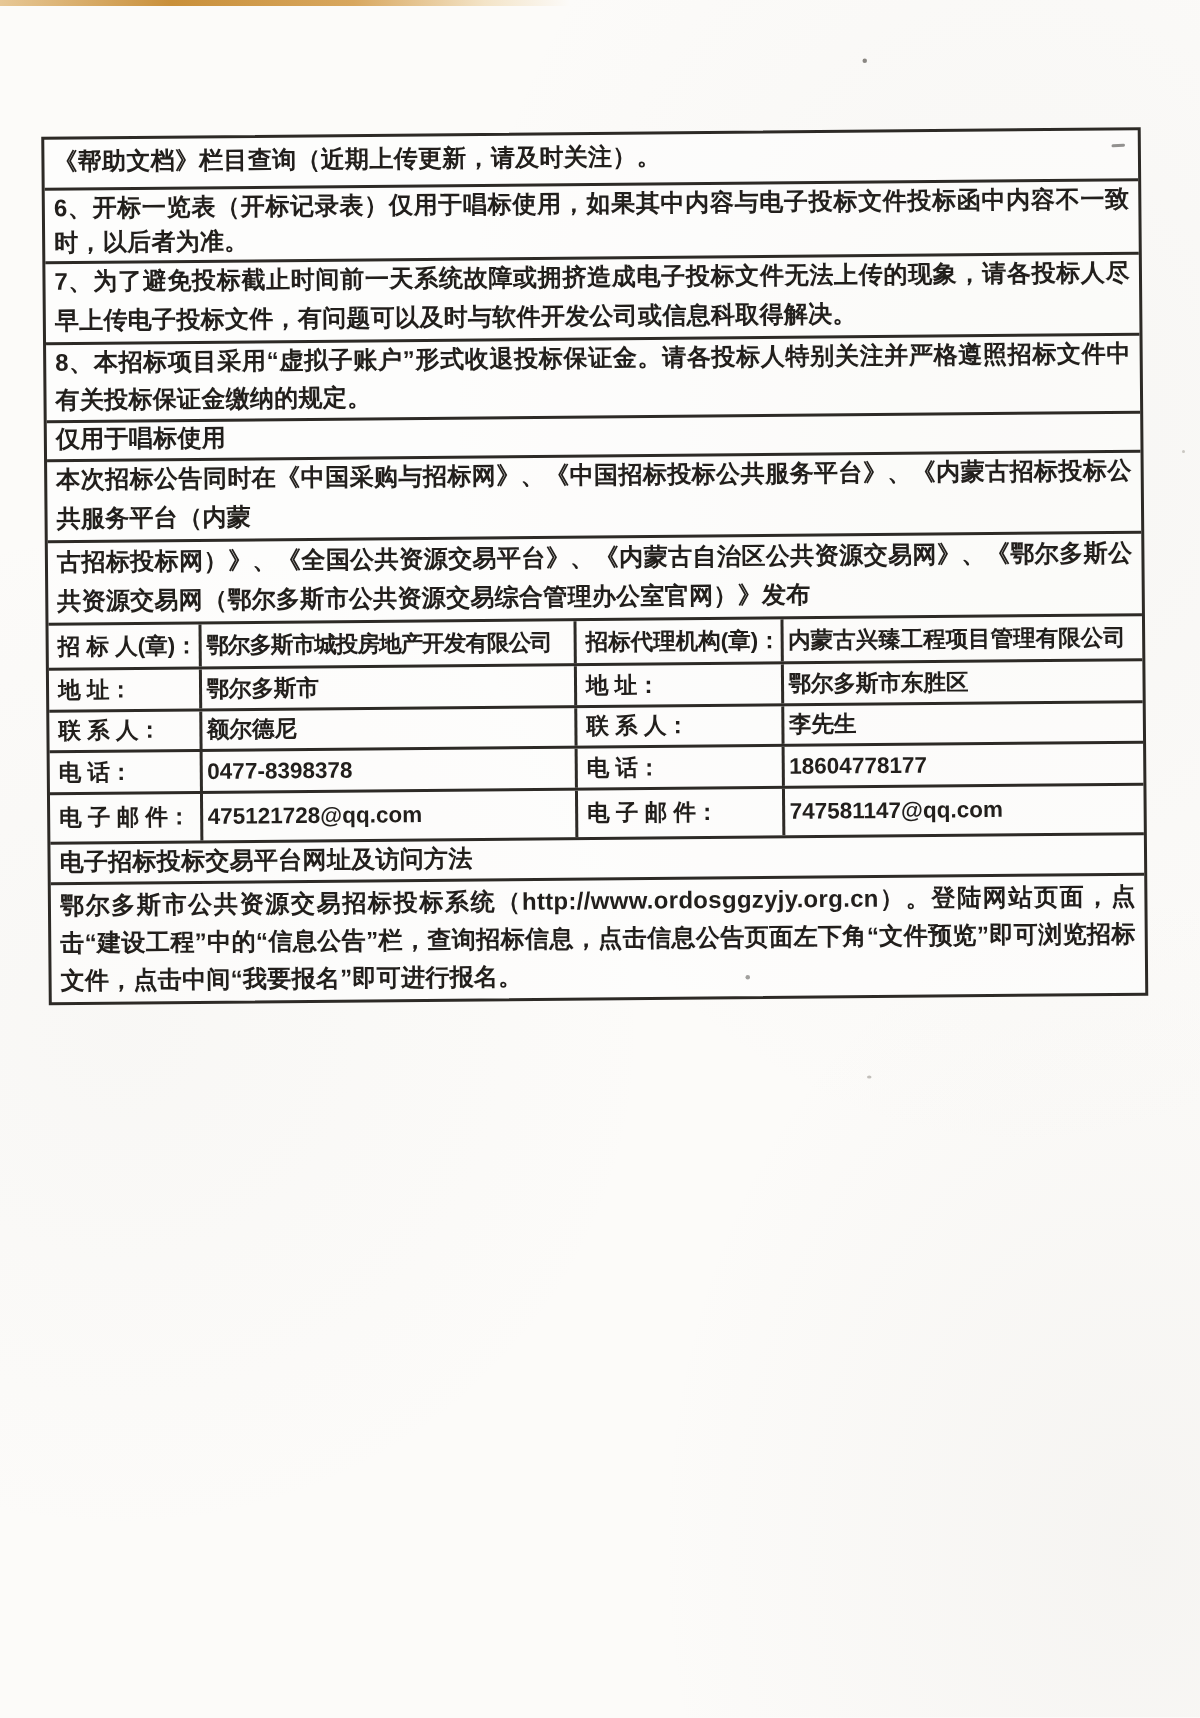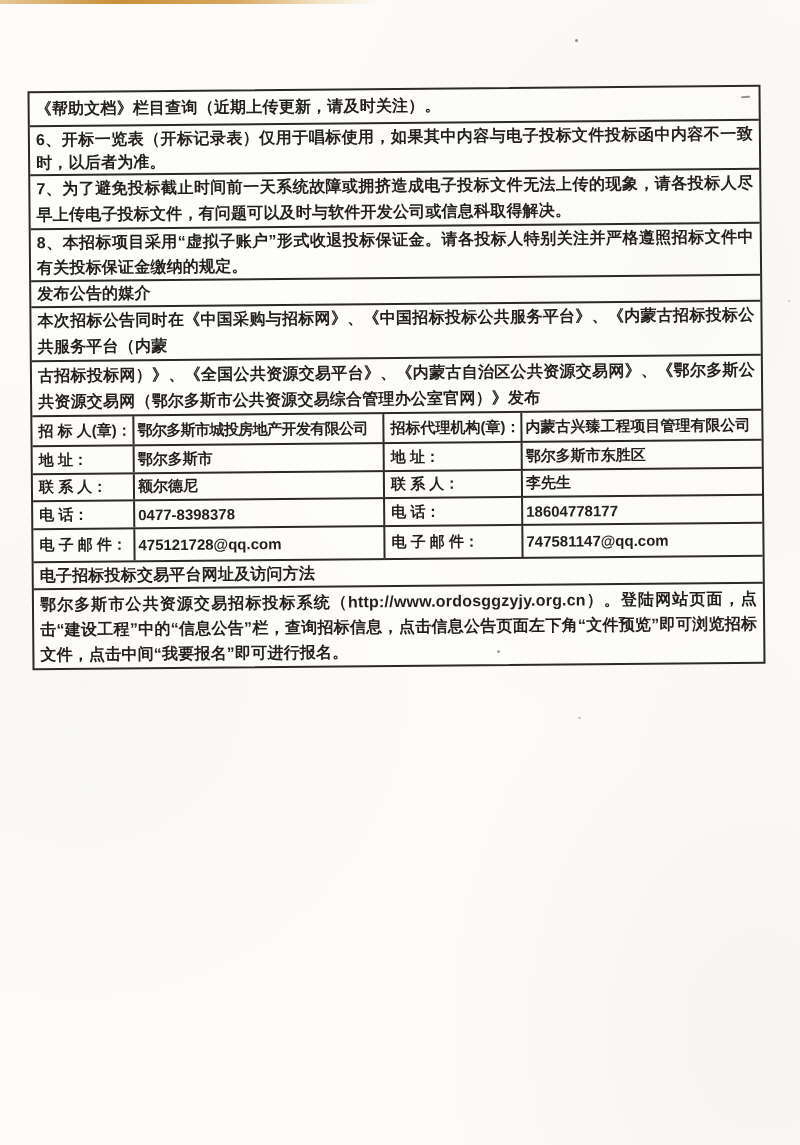--- a/index.html
+++ b/index.html
@@ -115,21 +115,21 @@
     <span>《帮助文档》栏目查询（近期上传更新，请及时关注）。</span>
   </div>
 
   <div class="row" style="height:49px; line-height:23px; padding-top:1px;">6、开标一览表（开标记录表）仅用于唱标使用，如果其中内容与电子投标文件投标函中内容不一致时，以后者为准。</div>
 
   <div class="row" style="height:54px; line-height:26px;">7、为了避免投标截止时间前一天系统故障或拥挤造成电子投标文件无法上传的现象，请各投标人尽早上传电子投标文件，有问题可以及时与软件开发公司或信息科取得解决。</div>
 
   <div class="row" style="height:52px; line-height:25px;">8、本招标项目采用“虚拟子账户”形式收退投标保证金。请各投标人特别关注并严格遵照招标文件中有关投标保证金缴纳的规定。</div>
 
   <div class="row single" style="height:26px;">
-    <span>发布公告的媒介</span>
+    <span>仅用于唱标使用</span>
   </div>
 
   <div class="row" style="height:54px; line-height:26px;">本次招标公告同时在《中国采购与招标网》、《中国招标投标公共服务平台》、《内蒙古招标投标公共服务平台（内蒙</div>
 
   <div class="row" style="height:55px; line-height:26px; padding-top:1px;">古招标投标网）》、《全国公共资源交易平台》、《内蒙古自治区公共资源交易网》、《鄂尔多斯公共资源交易网（鄂尔多斯市公共资源交易综合管理办公室官网）》发布</div>
 
   <div class="contact-row" style="height:30px;">
     <div class="cell label">招 标 人(章)：</div>
     <div class="cell" style="letter-spacing:-0.6px;">鄂尔多斯市城投房地产开发有限公司</div>
     <div class="cell label">招标代理机构(章)：</div>

